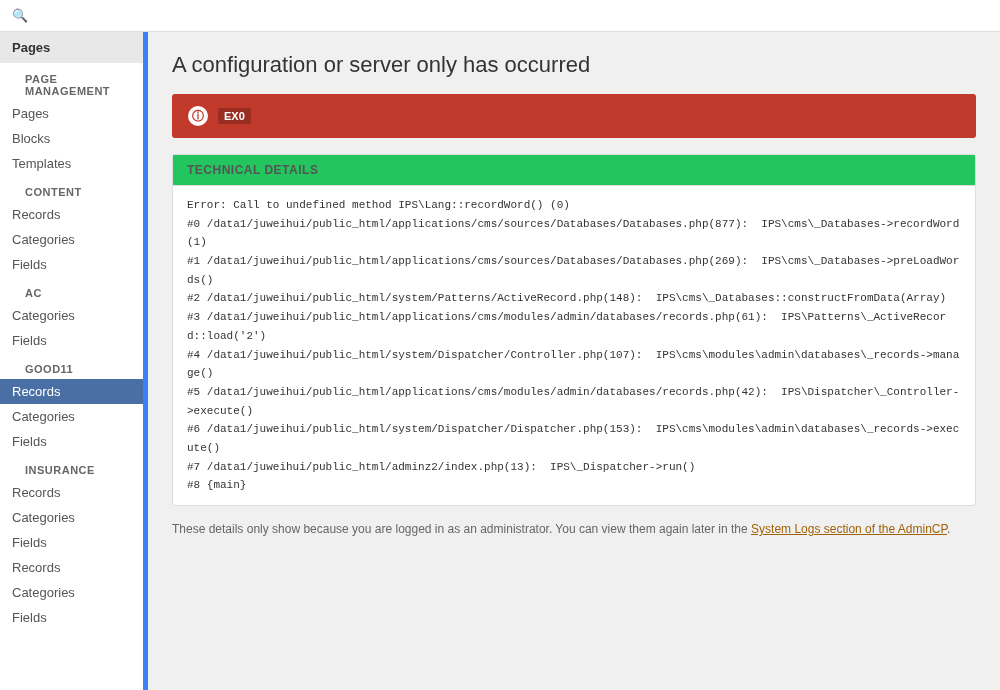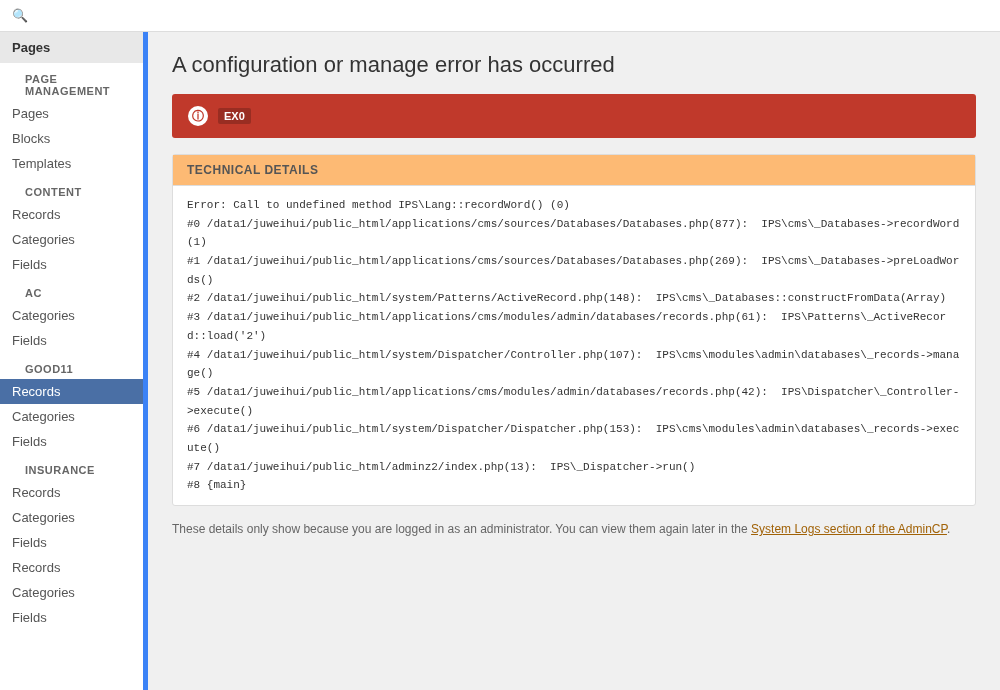--- a/index.html
+++ b/index.html
@@ -125,21 +125,21 @@
       border: 1px solid #ddd;
       border-radius: 3px;
       background: #fff;
       margin-bottom: 16px;
     }
     .tech-details-header {
       padding: 8px 14px;
       font-size: 12px;
       font-weight: 700;
       color: #555;
-      background: #fdba74;
+      background: #22c55e;
       border-bottom: 1px solid #ddd;
       text-transform: uppercase;
       letter-spacing: 0.5px;
     }
     .tech-details-body {
       padding: 10px 14px;
       font-family: 'Courier New', Courier, monospace;
       font-size: 11px;
       color: #333;
       line-height: 1.7;
@@ -188,21 +188,21 @@
         <div class="sidebar-item">Records</div>
         <div class="sidebar-item">Categories</div>
         <div class="sidebar-item">Fields</div>
         <div class="sidebar-item">Records</div>
         <div class="sidebar-item">Categories</div>
         <div class="sidebar-item">Fields</div>
       </div>
   </div>
 
   <div class="main">
-    <h1 class="page-title">A configuration or manage error has occurred</h1>
+    <h1 class="page-title">A configuration or server only has occurred</h1>
 
     <div class="error-banner">
       <div class="error-icon">ⓘ</div>
       <span class="error-code">EX0</span>
     </div>
 
     <div class="tech-details-box">
       <div class="tech-details-header">TECHNICAL DETAILS</div>
       <div class="tech-details-body">Error: Call to undefined method IPS\Lang::recordWord() (0)
 #0 /data1/juweihui/public_html/applications/cms/sources/Databases/Databases.php(877):  IPS\cms\_Databases-&gt;recordWord(1)

